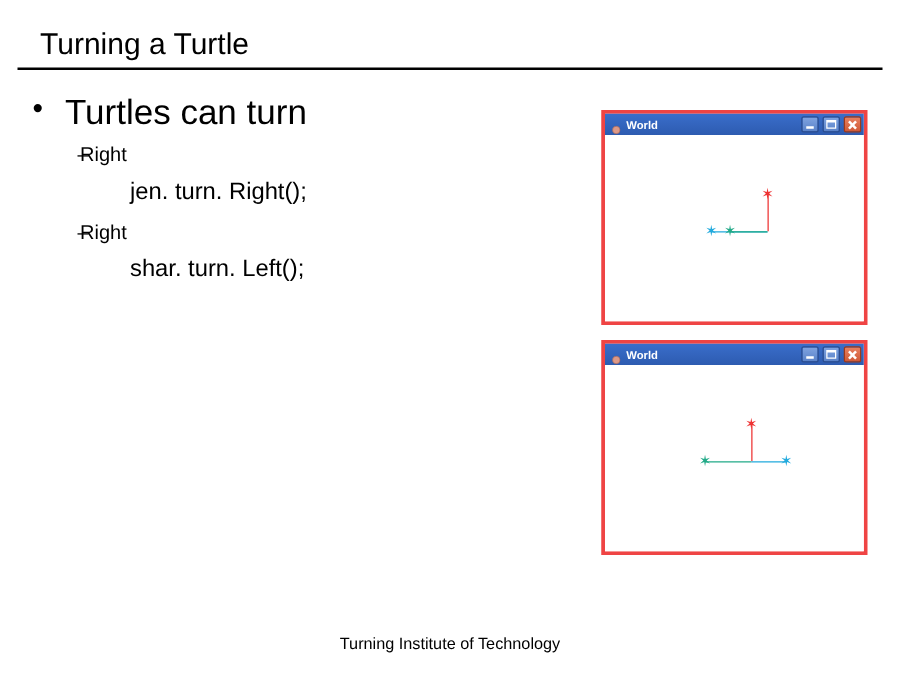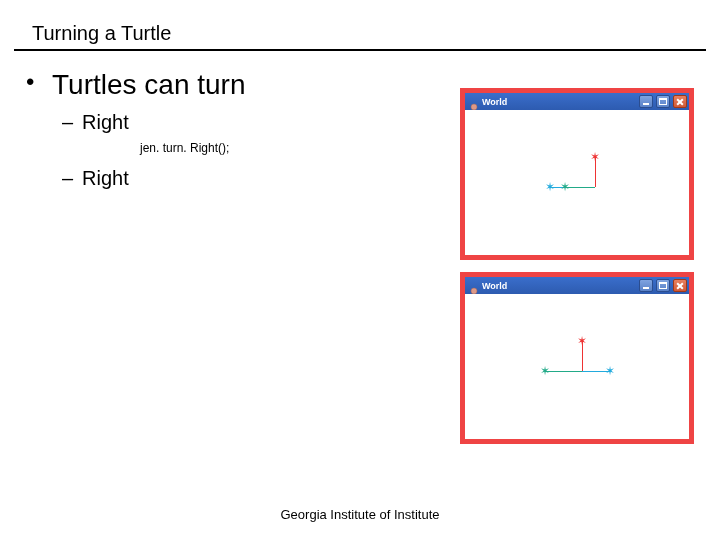--- a/index.html
+++ b/index.html
@@ -5,21 +5,21 @@
   * { box-sizing: border-box; margin: 0; padding: 0; }
   body {
     width: 720px;
     height: 540px;
     background: #ffffff;
     font-family: Arial, Helvetica, sans-serif;
     position: relative;
     overflow: hidden;
   }
   .title {
-    font-size: 20px;
+    font-size: 24px;
     color: #000;
     padding: 22px 0 4px 18px;
     border-bottom: 2px solid #000;
     margin: 0 14px 0 14px;
   }
   .content {
     position: relative;
     padding-top: 18px;
   }
   .bullet-main {
@@ -30,53 +30,52 @@
     margin-bottom: 10px;
   }
   .bullet-main::before {
     content: "•";
     position: absolute;
     left: 26px;
     top: -1px;
     font-size: 24px;
   }
   .bullet-sub {
-    font-size: 20px;
-    color: #000;
-    padding-left: 82px;
+    font-size: 16px;
+    color: #000;
+    padding-left: 64px;
     position: relative;
     margin-top: 10px;
     margin-bottom: 6px;
   }
   .bullet-sub::before {
     content: "–";
     position: absolute;
     left: 62px;
     top: 0;
   }
   .code-line {
-    font-size: 12px;
+    font-size: 19px;
     color: #000;
     padding-left: 104px;
     line-height: 1.45;
-    margin-left: 36px;
   }
   .footer {
     position: absolute;
     bottom: 18px;
     width: 100%;
     text-align: center;
     font-size: 13px;
     color: #000;
   }
   
   .world-window {
     position: absolute;
-    width: 234px;
-    border: 5px solid #ef4444;
+    width: 213px;
+    border: 3px solid #ef4444;
     background: #fff;
   }
   .world-window.top { top: 88px; right: 26px; height: 172px; }
   .world-window.bottom { top: 272px; right: 26px; height: 172px; }
   .titlebar {
     height: 17px;
     background: linear-gradient(#3a6ecb, #2d5bb0);
     display: flex;
     align-items: center;
     padding: 0 2px 0 4px;
@@ -171,20 +170,21 @@
 </head>
 <body>
 
 <div class="title">Turning a Turtle</div>
 
 <div class="content">
   <div class="bullet-main">Turtles can turn</div>
   <div class="bullet-sub">Right</div>
   <div class="code-line">jen. turn. Right();</div>
   <div class="bullet-sub">Right</div>
+  <div class="code-line">shar. turn. Left();</div>
 </div>
 
 <div class="world-window top">
   <div class="titlebar">
     <span class="coffee">
       <svg viewBox="0 0 10 10" width="10" height="10">
           <circle cx="5" cy="6" r="3" fill="#d98" stroke="#a65" stroke-width="0.5"></circle>
         </svg>
     </span>
     <span class="world-label">World</span>
@@ -217,13 +217,13 @@
   <div class="canvas-area">
     <div class="trail-h2" style="left:80px; top:77px; width:37px;"></div>
     <div class="trail-v" style="left:117px; top:47px; height:30px;"></div>
     <div class="trail-h" style="left:117px; top:77px; width:28px;"></div>
     <span class="turtle-green" style="left:80px; top:77px;">✶</span>
     <span class="turtle-red" style="left:117px; top:47px;">✶</span>
     <span class="turtle-cyan" style="left:145px; top:77px;">✶</span>
   </div>
 </div>
 
-<div class="footer">Georgia Institute of Institute</div>
+<div class="footer">Turning Institute of Technology</div>
 
 </body></html>

